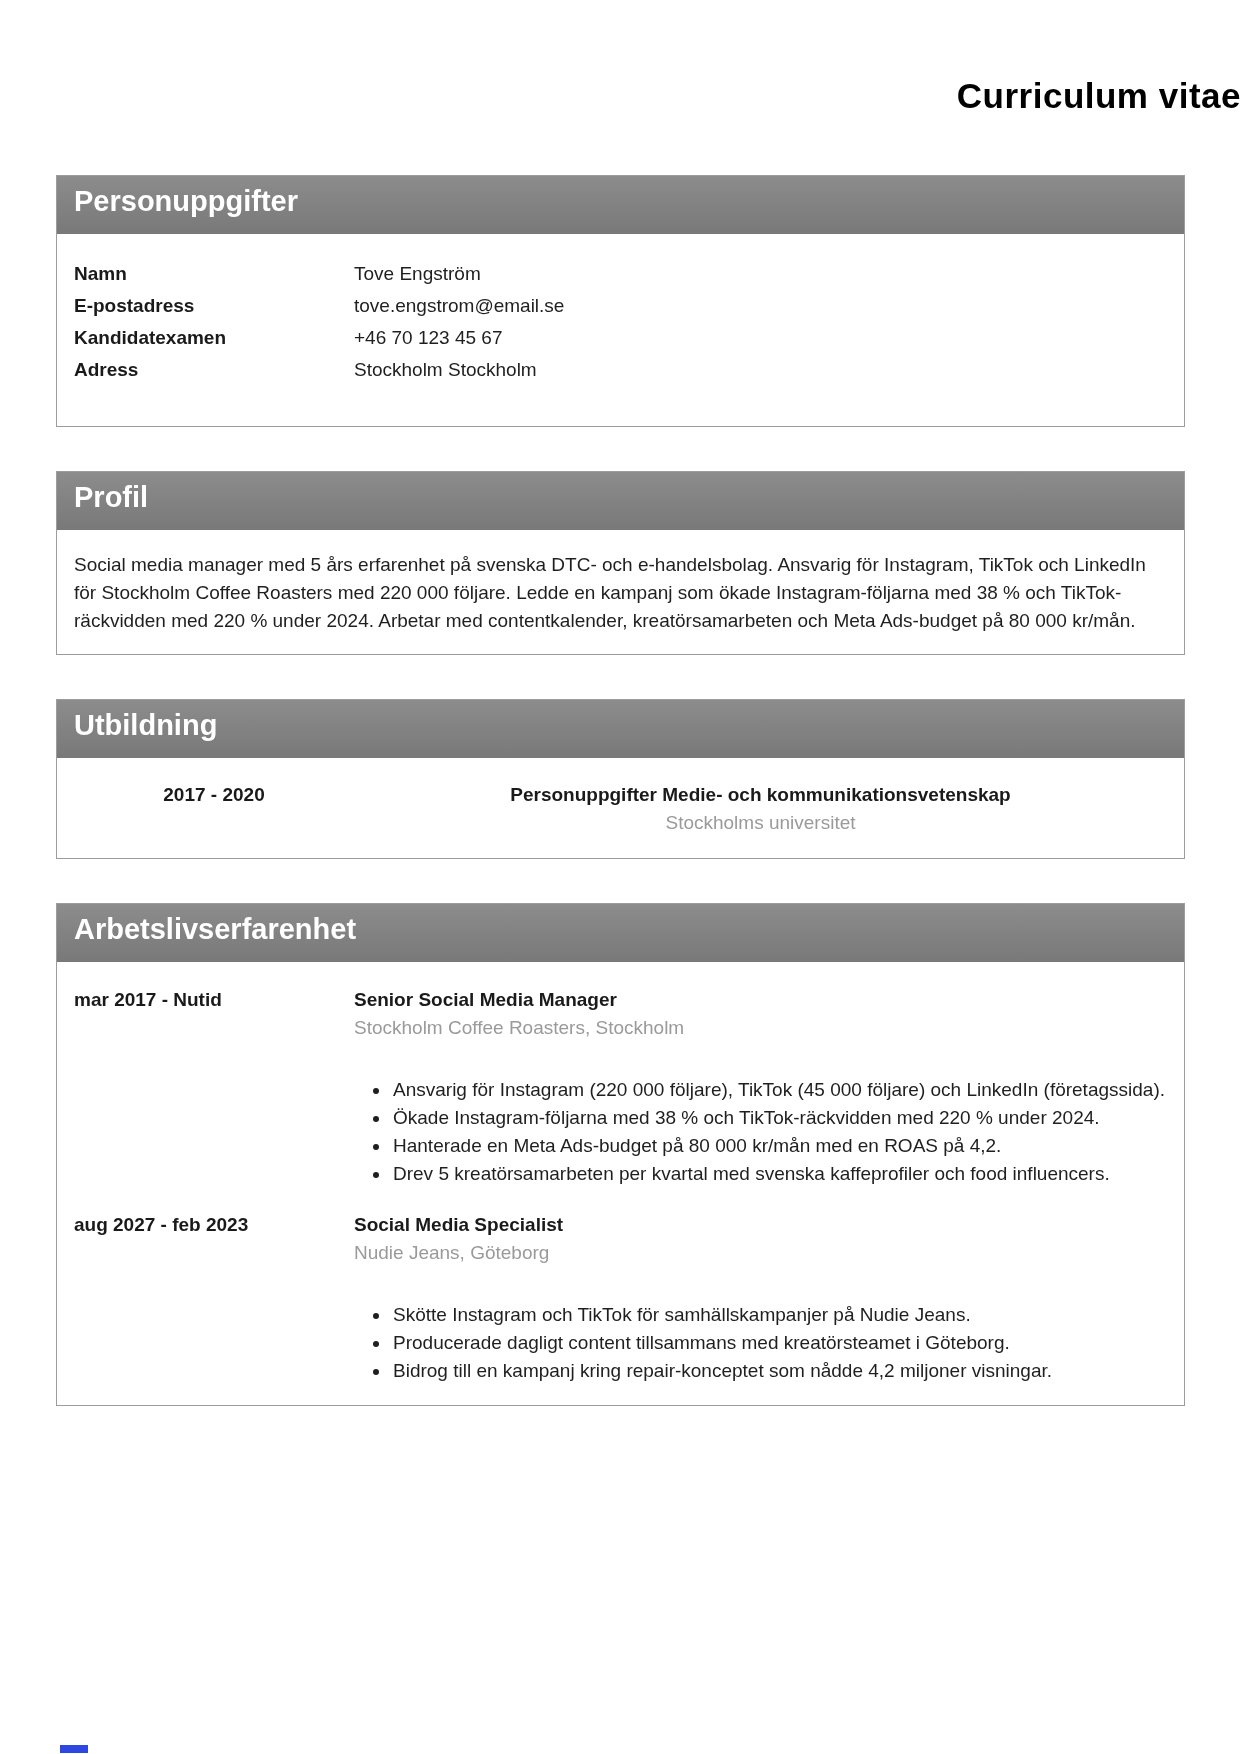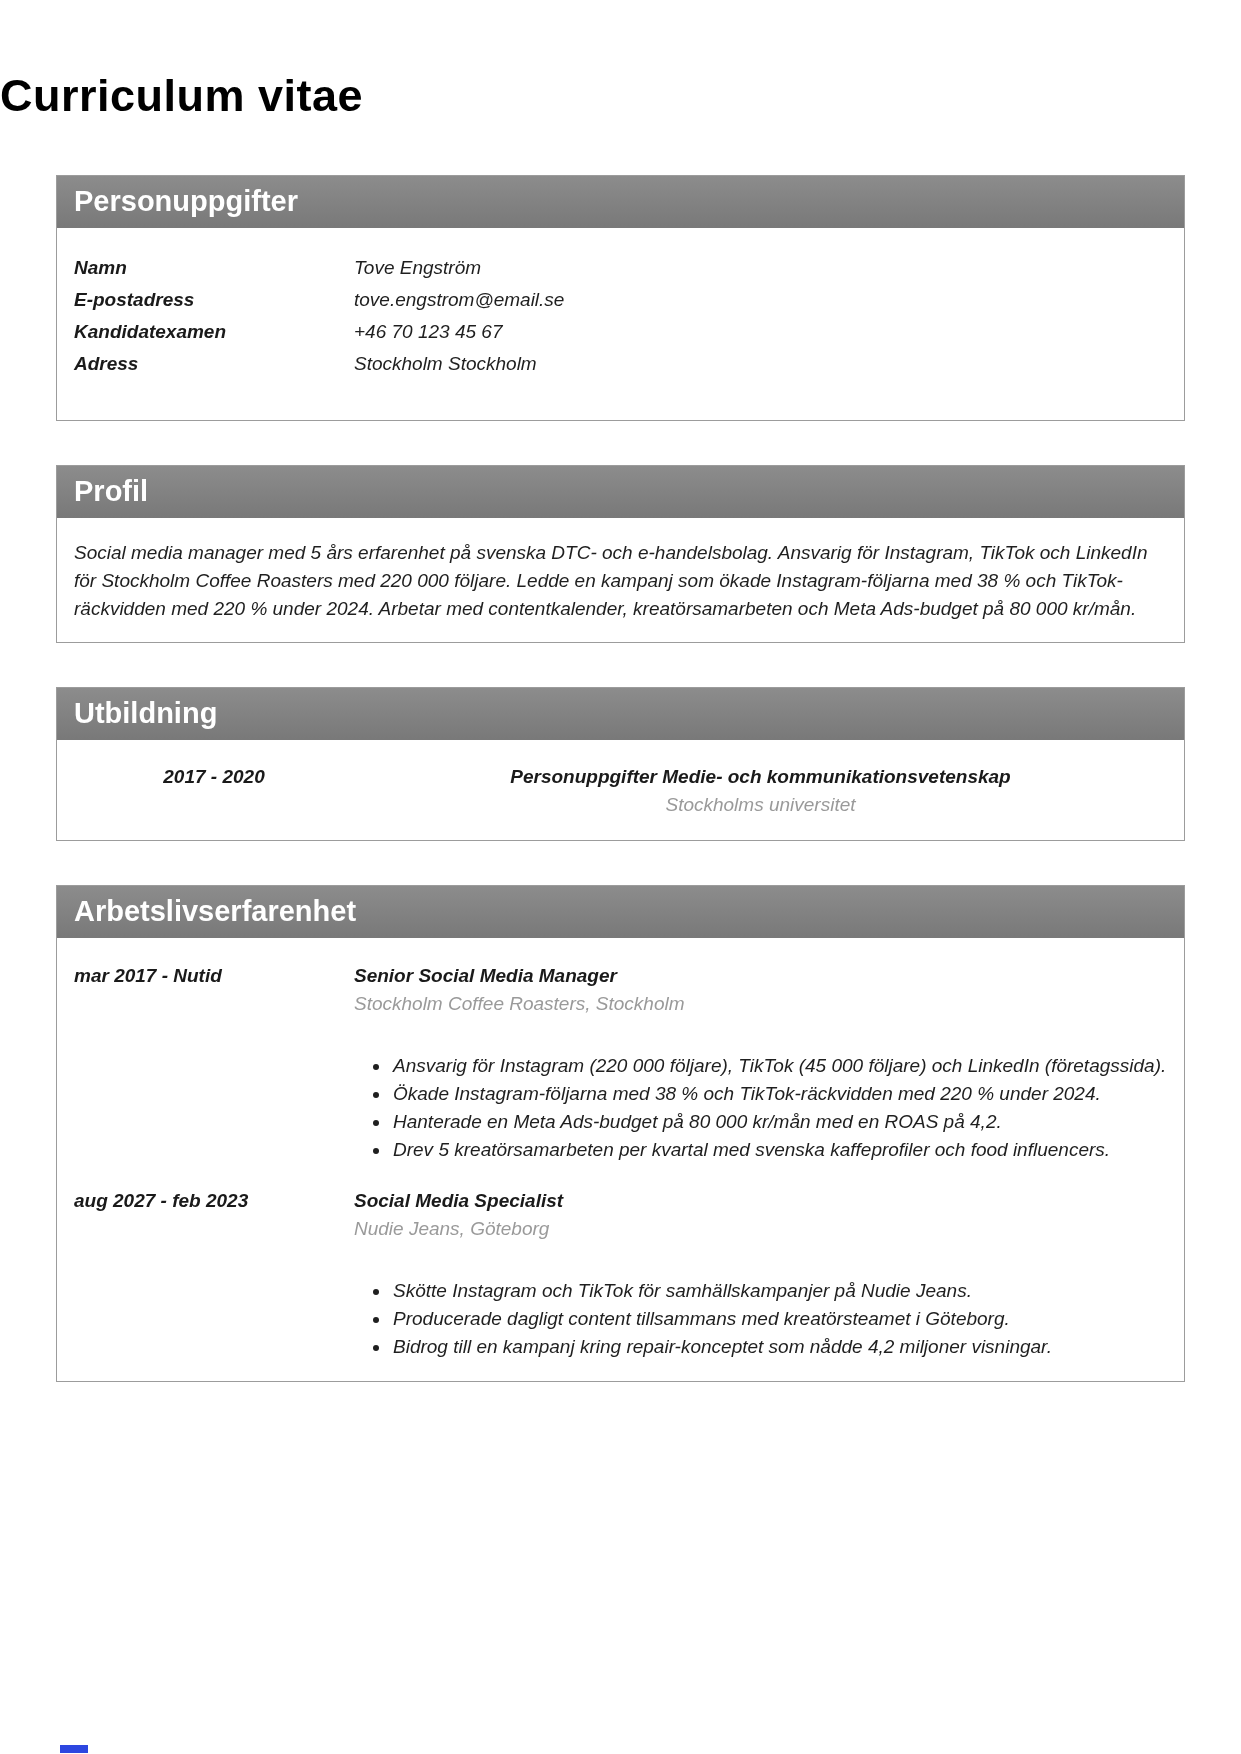--- a/index.html
+++ b/index.html
@@ -6,33 +6,33 @@
   * { margin:0; padding:0; box-sizing:border-box; }
   html, body { width:1241px; height:1754px; }
   body {
     background:#ffffff;
     font-family:"Liberation Sans","DejaVu Sans",sans-serif;
     color:var(--body-text,#1f1f1f);
     position:relative;
     overflow:hidden;
   }
   h1 {
-    font-size:45px; line-height:52px; font-weight:700; color:#000;
-    text-align:left; padding-top:70px; margin-bottom:53px;
+    font-size:35px; line-height:52px; font-weight:700; color:#000;
+    text-align:right; padding-top:70px; margin-bottom:53px;
     letter-spacing:0.5px;
   }
   .box { margin:0 56px 44px; border:1px solid var(--box-border,#9c9c9c); background:#fff; }
   .box-header {
     background-color:var(--section-header-bg,#7f7f7f);
     background-image:linear-gradient(rgba(255,255,255,.10), rgba(0,0,0,.05));
     color:var(--section-header-text,#ffffff);
     font-size:29px; font-weight:700; line-height:33px;
-    padding:9px 17px 10px;
+    padding:9px 17px 16px;
   }
-  .box-body { font-size:19px; line-height:28px; padding:21px 17px 19px;font-style:italic; }
+  .box-body { font-size:19px; line-height:28px; padding:21px 17px 19px; }
   .box-body.personal { padding:26px 17px 42px; }
   .box-body.edu { padding:23px 17px 21px;text-align:center; }
   .box-body.exp { padding:24px 17px 20px; }
 
   .info-row { display:flex; }
   .info-row + .info-row { margin-top:4px; }
   .cell-label { flex:0 0 280px; width:280px; font-weight:700; color:#1a1a1a; }
   .cell-value { flex:1; }
 
   .entry { display:flex; }

